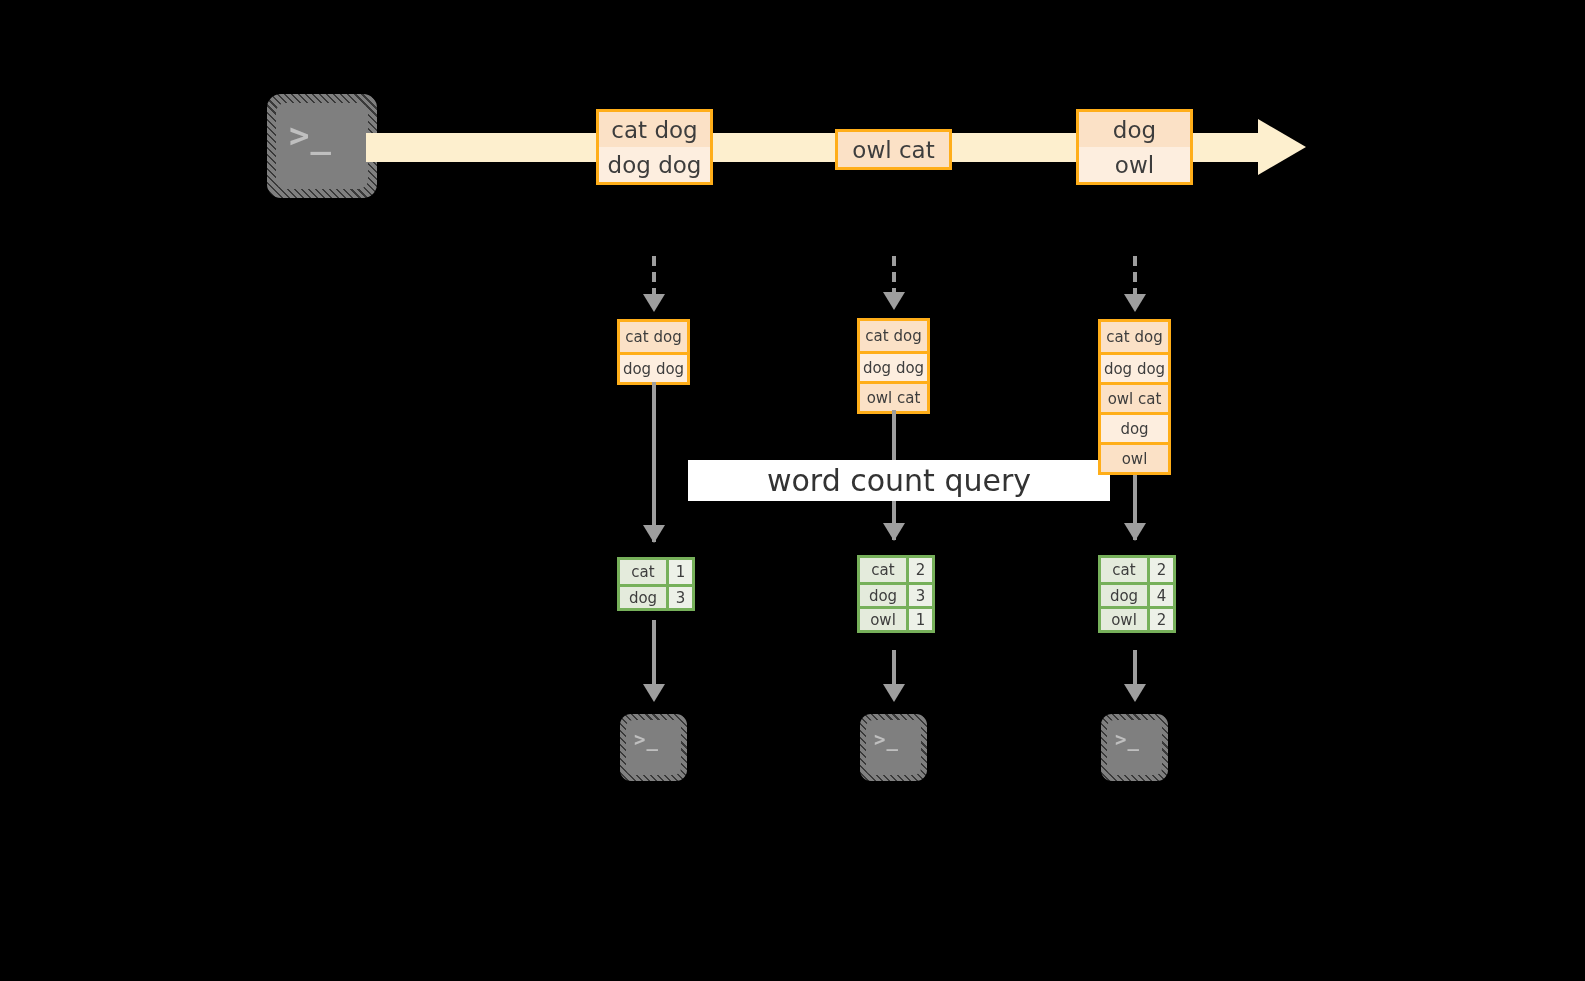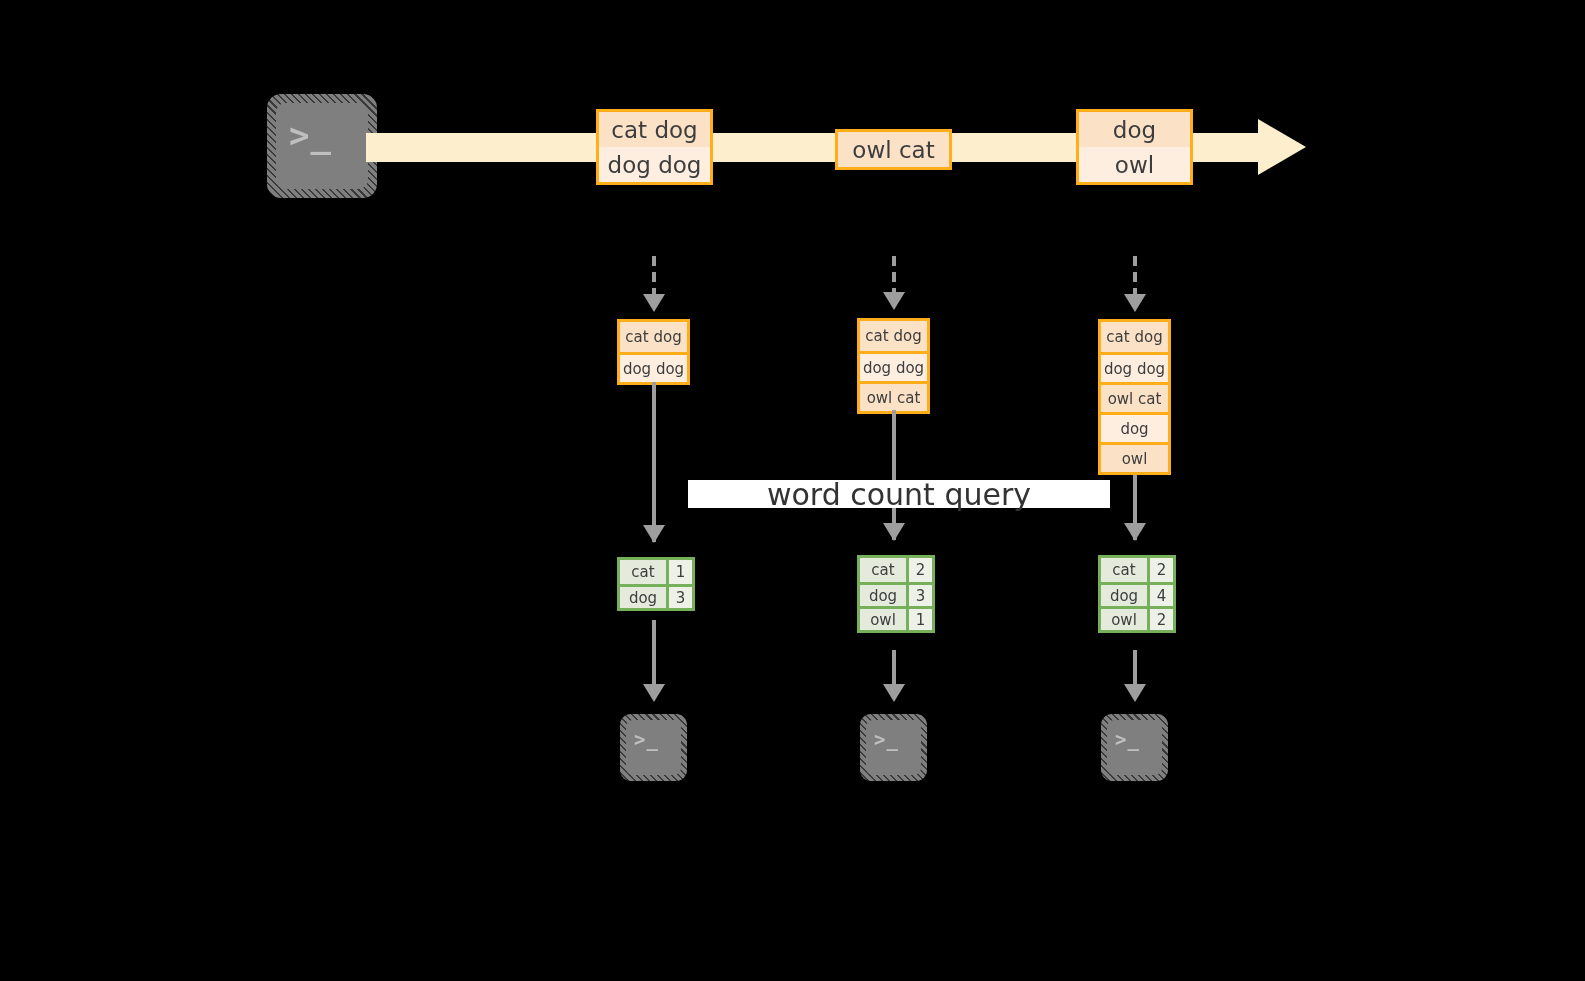--- a/index.html
+++ b/index.html
@@ -264,21 +264,21 @@
   </div>
 
   <div class="vline" style="left:1133px; top:650px; height:38px;"></div>
   <div class="vhead" style="left:1124px; top:684px;"></div>
 
   <div class="term small" style="left:1101px; top:714px; width:67px; height:67px;">
     <div class="inner"></div>
     <div class="glyph">&gt;_</div>
   </div>
 
-  <div class="qband" style="left:688px; top:480px; width:422px; height:28px; z-index:5;">
+  <div class="qband" style="left:688px; top:460px; width:422px; height:41px; z-index:5;">
     <span class="qlabel">word count query</span>
   </div>
 
   <div class="obox stack seg" style="left:1098px; top:319px; width:73px; z-index:6;">
     <div class="row dark">cat dog</div>
     <div class="row light">dog dog</div>
     <div class="row dark">owl cat</div>
     <div class="row light">dog</div>
     <div class="row dark">owl</div>
   </div>

